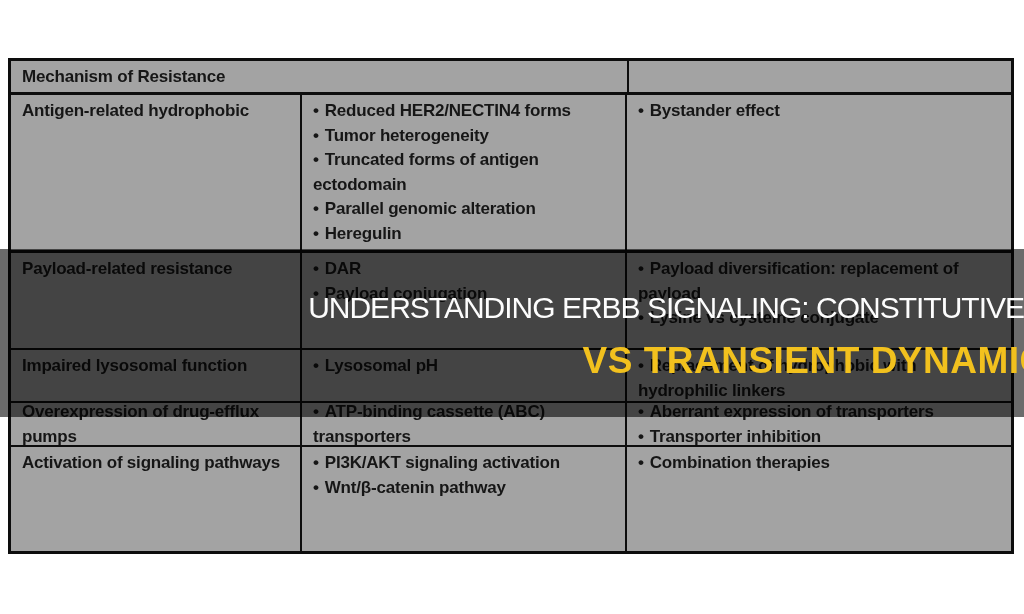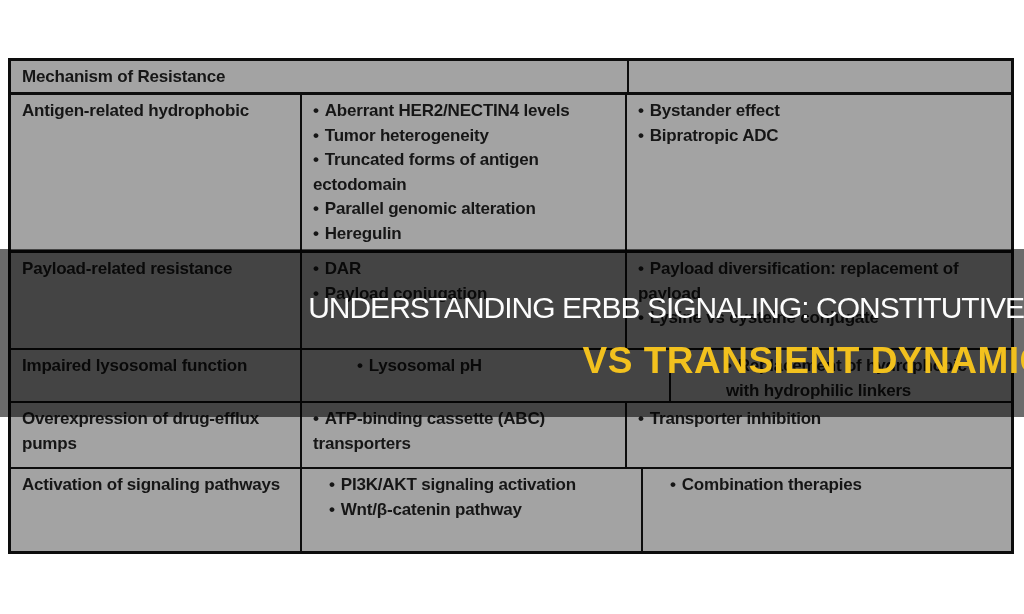--- a/index.html
+++ b/index.html
@@ -9,23 +9,23 @@
 
   
   .tbl{position:absolute;left:8px;top:58px;width:1006px;height:496px;
        box-sizing:border-box;border:3px solid #0d0d0d;background:#a3a3a3;
        display:flex;flex-direction:column;}
   .row{display:flex;box-sizing:border-box;border-bottom:2px solid #0d0d0d;}
   .rh{height:34px;border-bottom:3px solid #0d0d0d;}
   .r1{height:158px;border-bottom:3px solid #0d0d0d;}
   .r2{height:97px;}
   .r3{height:63px;}
-  .r4{height:53px;gap:44px;}
-  .r5{height:66px;}
-  .r6{flex:1;border-bottom:none;gap:16px;}
+  .r4{height:53px;}
+  .r5{height:44px;align-items:center;}
+  .r6{flex:1;border-bottom:none;}
   .cell{box-sizing:border-box;padding:4px 10px 3px 11px;
         font-size:17px;font-weight:bold;color:#161616;line-height:24.5px;
         letter-spacing:-0.2px;overflow:hidden;}
   .c1{width:291px;border-right:2px solid #0d0d0d;}
   .c2{width:325px;border-right:2px solid #0d0d0d;}
   .c3{flex:1;}
   .ch1{width:618px;border-right:2px solid #0d0d0d;}
   .ch2{flex:1;}
   .li{display:block;}
   .blt{margin-right:6px;}
@@ -47,29 +47,28 @@
 
   <div class="tbl">
 
     <div class="row rh">
       <div class="cell ch1">Mechanism of Resistance</div>
     </div>
 
     <div class="row r1">
       <div class="cell c1">Antigen-related hydrophobic</div>
       <div class="cell c2">
-        <div class="li"><span class="blt">•</span><span>Aberrant HER2/NECTIN4 levels</span></div>
+        <div class="li"><span class="blt">•</span><span>Reduced HER2/NECTIN4 forms</span></div>
         <div class="li"><span class="blt">•</span><span>Tumor heterogeneity</span></div>
         <div class="li"><span class="blt">•</span><span>Truncated forms of antigen ectodomain</span></div>
         <div class="li"><span class="blt">•</span><span>Parallel genomic alteration</span></div>
         <div class="li"><span class="blt">•</span><span>Heregulin</span></div>
       </div>
       <div class="cell c3">
         <div class="li"><span class="blt">•</span><span>Bystander effect</span></div>
-        <div class="li"><span class="blt">•</span><span>Bipratropic ADC</span></div>
       </div>
     </div>
 
     <div class="row r2">
       <div class="cell c1">Payload-related resistance</div>
       <div class="cell c2">
         <div class="li"><span class="blt">•</span><span>DAR</span></div>
         <div class="li"><span class="blt">•</span><span>Payload conjugation</span></div>
       </div>
       <div class="cell c3">
@@ -88,20 +87,21 @@
         <div class="li"><span class="blt">•</span><span>Replacement of hydrophobic with hydrophilic linkers</span></div>
       </div>
     </div>
 
     <div class="row r5">
       <div class="cell c1">Overexpression of drug-efflux pumps</div>
       <div class="cell c2">
         <div class="li"><span class="blt">•</span><span>ATP-binding cassette (ABC) transporters</span></div>
       </div>
       <div class="cell c3">
+        <div class="li"><span class="blt">•</span><span>Aberrant expression of transporters</span></div>
         <div class="li"><span class="blt">•</span><span>Transporter inhibition</span></div>
       </div>
     </div>
 
     <div class="row r6">
       <div class="cell c1">Activation of signaling pathways</div>
       <div class="cell c2">
         <div class="li"><span class="blt">•</span><span>PI3K/AKT signaling activation</span></div>
         <div class="li"><span class="blt">•</span><span>Wnt/β-catenin pathway</span></div>
       </div>

